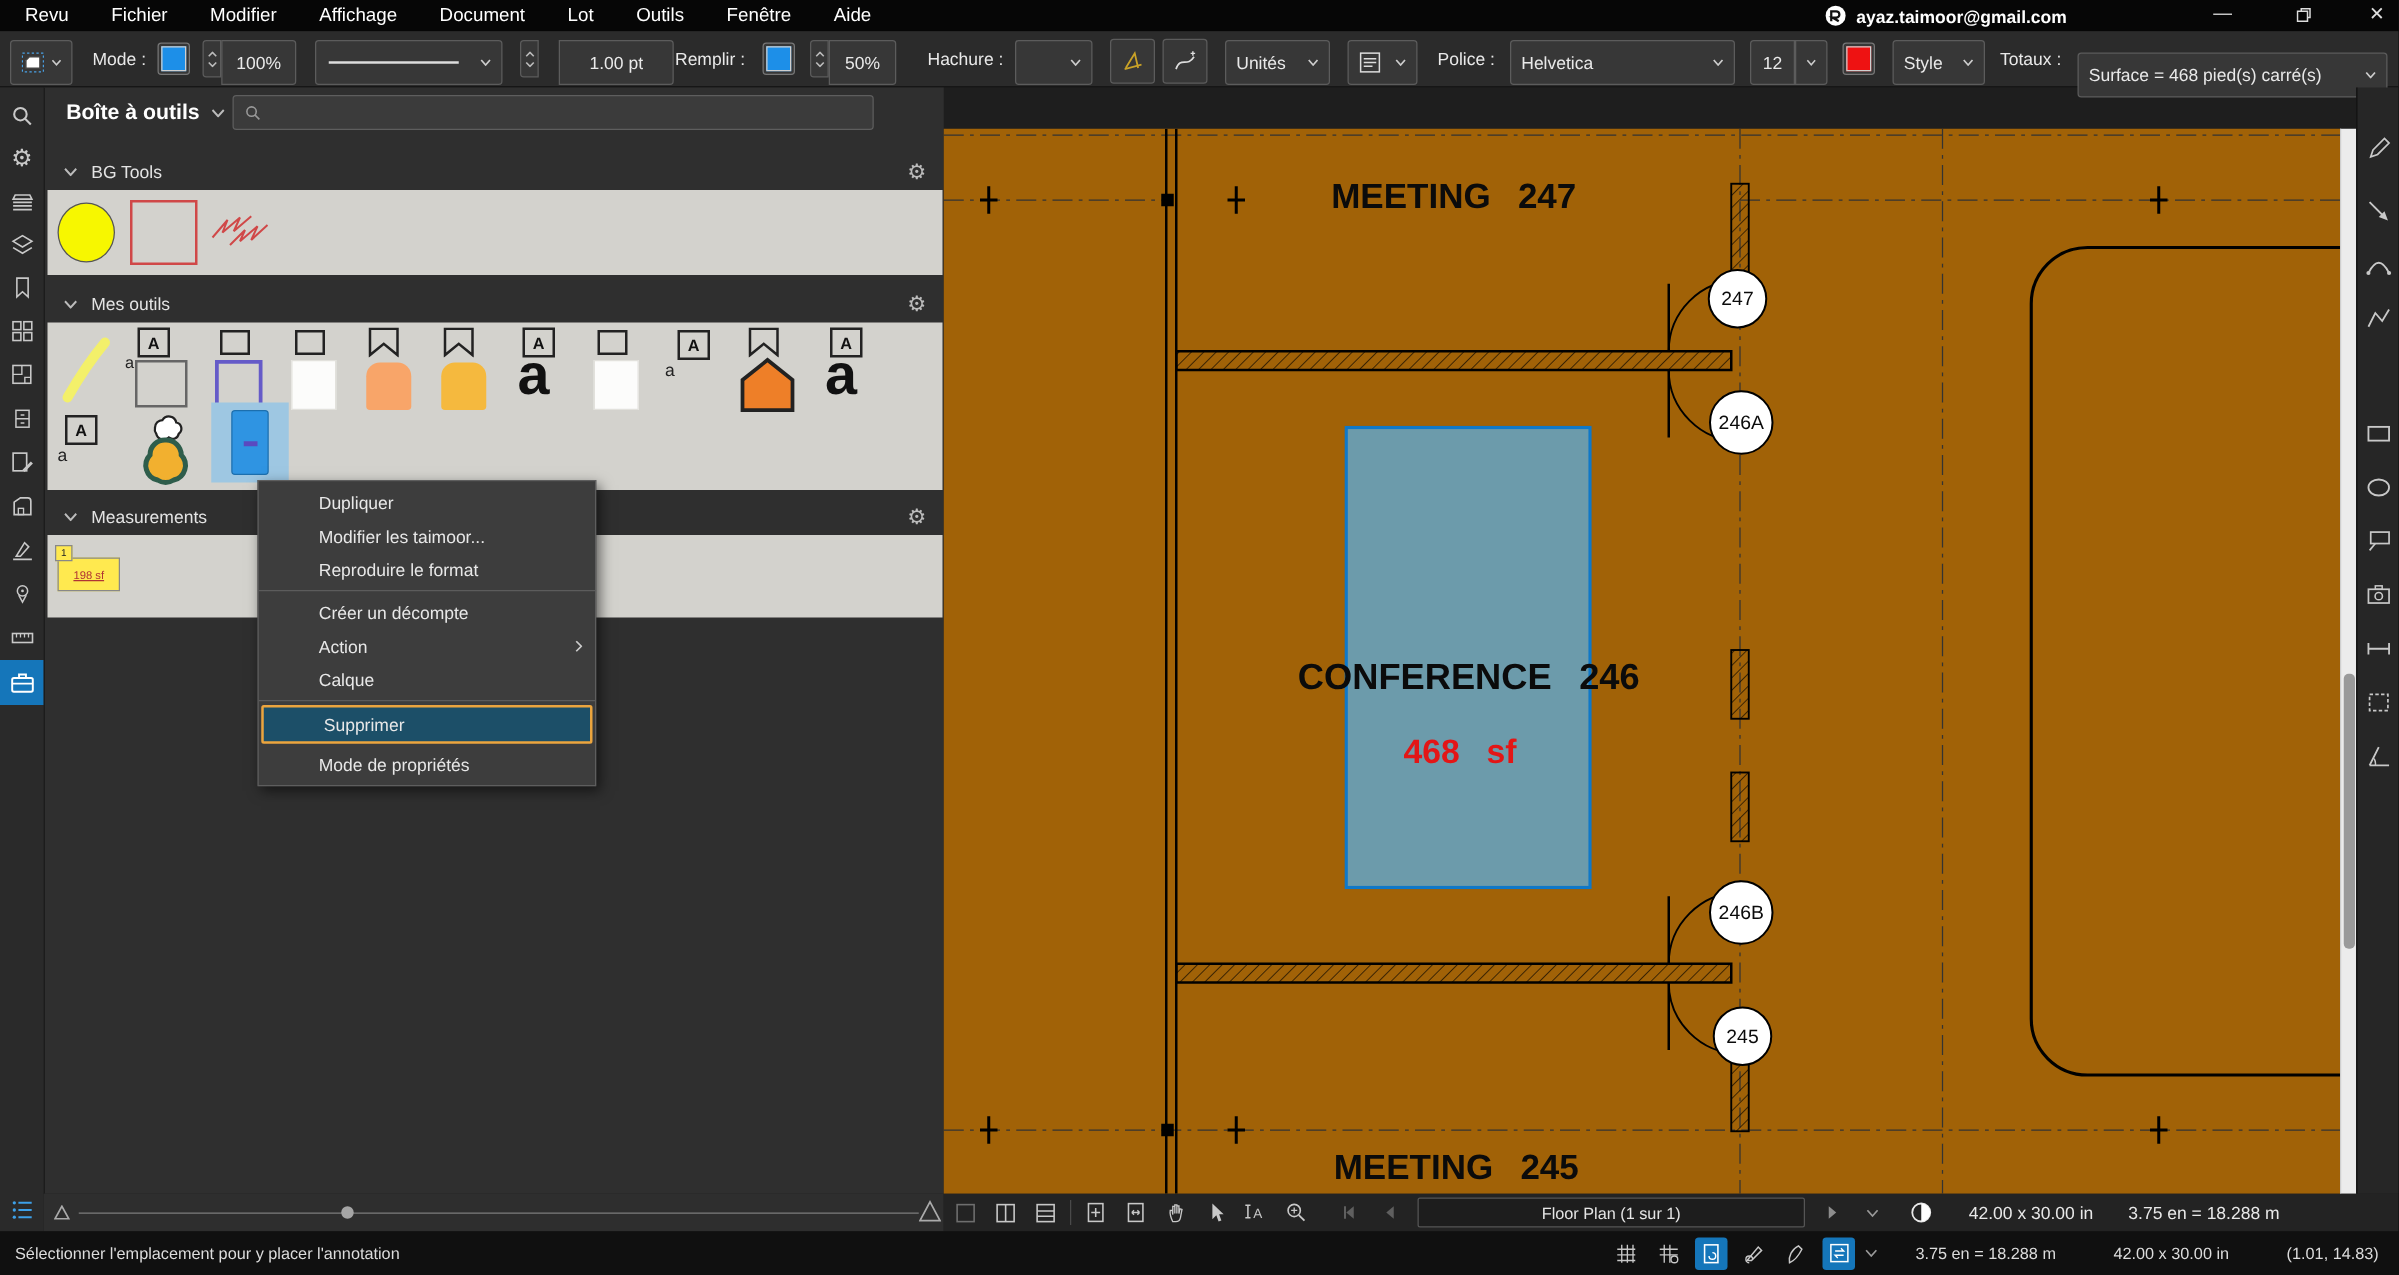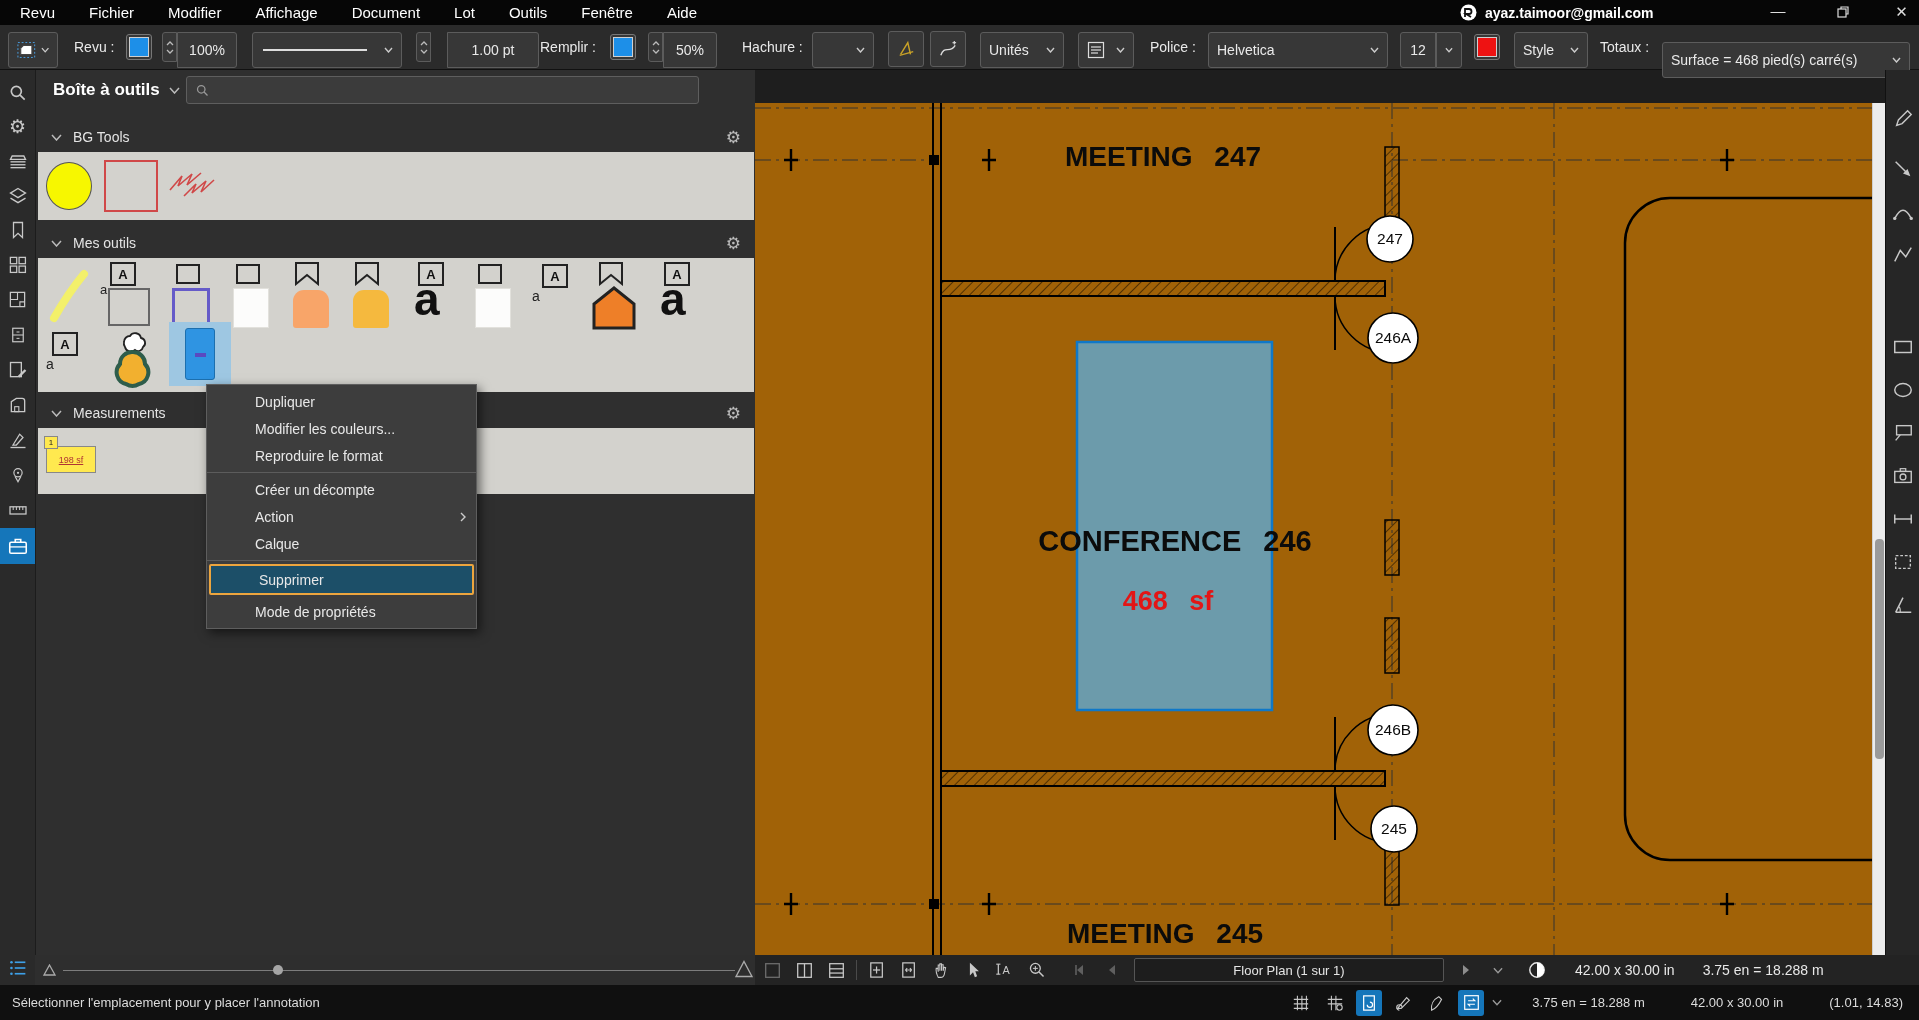--- a/index.html
+++ b/index.html
@@ -79,21 +79,21 @@
   <div class="abs toolbar">
     <div class="abs btn" style="left:8px;top:7px;width:50px;">
       <svg width="20" height="18" viewBox="0 0 20 18">
           <rect x="1" y="1" width="18" height="16" fill="none" stroke="#4aa3e8" stroke-width="1" stroke-dasharray="2 2"></rect>
           <path d="M4 14 V7 l3-3 h9 v10 z" fill="#fff" stroke="#444" stroke-width="1.2"></path>
         </svg>
       <svg width="9" height="6" viewBox="0 0 9 6" style="margin-left:5px;">
           <polyline points="1,1 4.5,5 8,1" fill="none" stroke="#ccc" stroke-width="1.4"></polyline>
         </svg>
     </div>
-    <span class="abs lbl" style="left:74px;top:14px;">Revu :</span>
+    <span class="abs lbl" style="left:74px;top:14px;">Mode :</span>
     <div class="abs sw" style="left:126px;top:9px;">
         <div class="in" style="background:#1d8fe8;"></div>
       </div>
     <div class="abs spin" style="left:162px;top:7px;">
       <svg width="8" height="5" viewBox="0 0 8 5">
           <polyline points="1,4 4,1 7,4" fill="none" stroke="#bbb" stroke-width="1.3"></polyline>
         </svg>
       <svg width="8" height="5" viewBox="0 0 8 5">
           <polyline points="1,1 4,4 7,1" fill="none" stroke="#bbb" stroke-width="1.3"></polyline>
         </svg>
@@ -427,21 +427,21 @@
         </div>
       </div>
     </div>
   </div>
 
   <div class="ctx">
     <div class="it">
         <span>Dupliquer</span>
       </div>
     <div class="it">
-        <span>Modifier les couleurs...</span>
+        <span>Modifier les taimoor...</span>
       </div>
     <div class="it">
         <span>Reproduire le format</span>
       </div>
     <div class="sep"></div>
     <div class="it">
         <span>Créer un décompte</span>
       </div>
     <div class="it">
         <span>Action</span>

